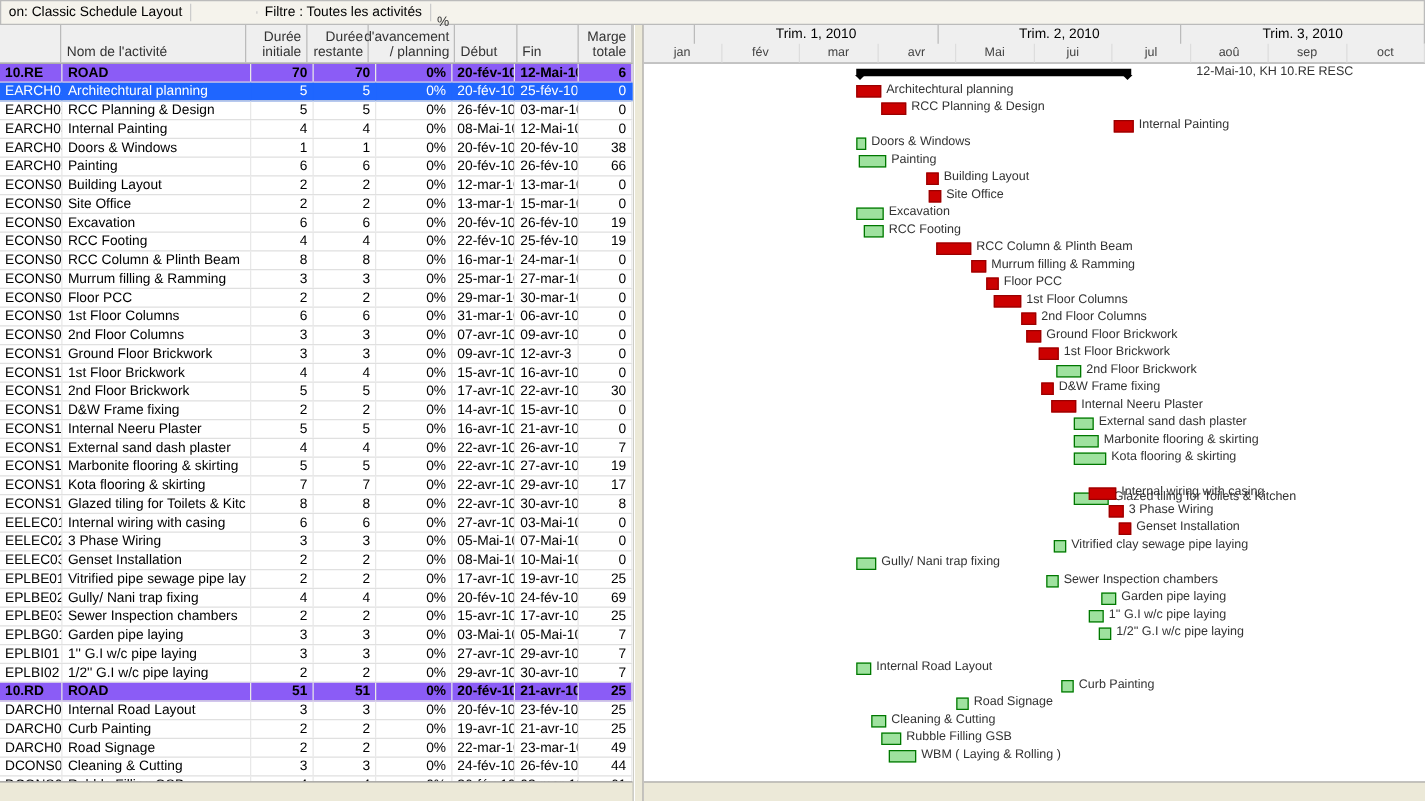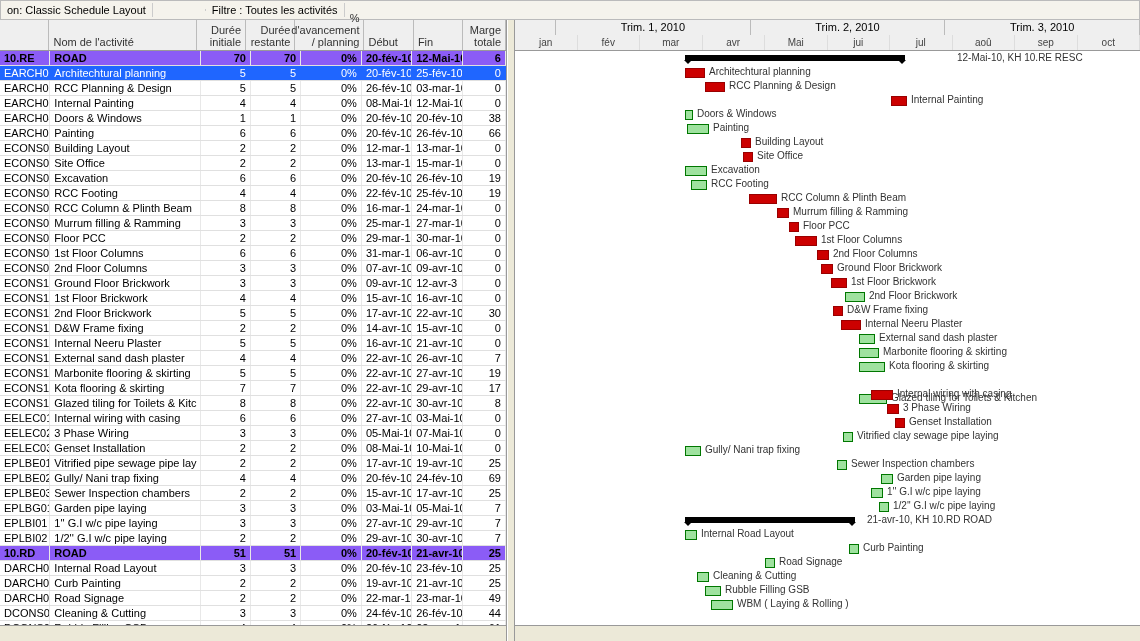--- a/index.html
+++ b/index.html
@@ -608,24 +608,20 @@
           <div class="lbl" style="left: 382px;">Garden pipe laying</div>
         </div>
         <div class="gbar-row" style="top: 434px;">
           <div class="task g" style="left: 356px; width: 10px;"></div>
           <div class="lbl" style="left: 372px;">1'' G.I w/c pipe laying</div>
         </div>
         <div class="gbar-row" style="top: 448px;">
           <div class="task g" style="left: 364px; width: 8px;"></div>
           <div class="lbl" style="left: 378px;">1/2'' G.I w/c pipe laying</div>
         </div>
-        <div class="gbar-row" style="top: 462px;">
-          <div class="sum" style="left: 170px; width: 170px;"></div>
-          <div class="lbl" style="left: 352px;">21-avr-10, KH 10.RD  ROAD</div>
-        </div>
         <div class="gbar-row" style="top: 476px;">
           <div class="task g" style="left: 170px; width: 10px;"></div>
           <div class="lbl" style="left: 186px;">Internal Road Layout</div>
         </div>
         <div class="gbar-row" style="top: 490px;">
           <div class="task g" style="left: 334px; width: 8px;"></div>
           <div class="lbl" style="left: 348px;">Curb Painting</div>
         </div>
         <div class="gbar-row" style="top: 504px;">
           <div class="task g" style="left: 250px; width: 8px;"></div>

